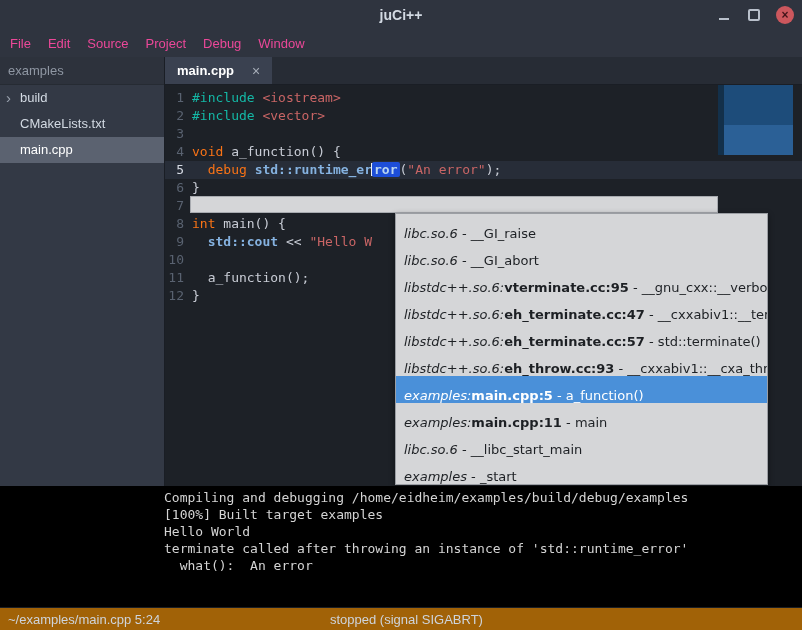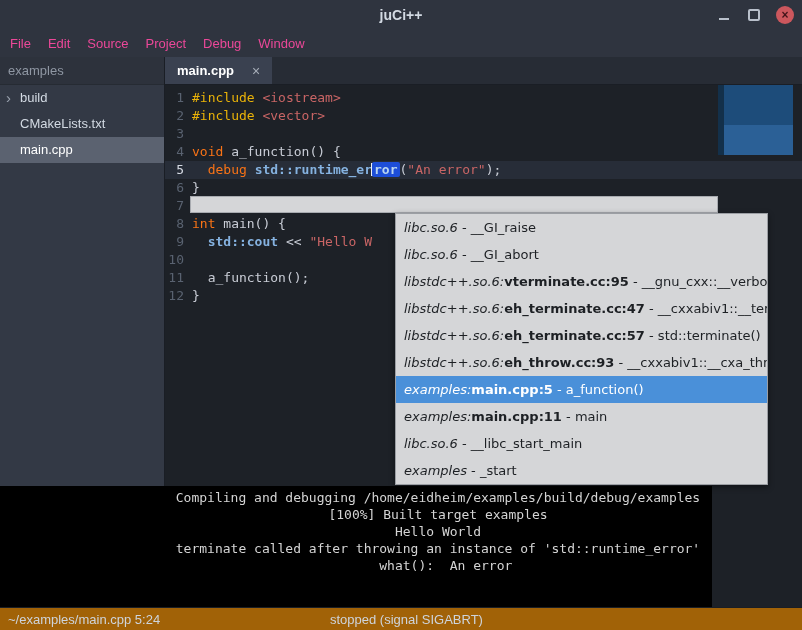--- a/index.html
+++ b/index.html
@@ -38,43 +38,43 @@
     color:#ffffff;font-size:13px;font-weight:bold;}
   .tab-close{margin-left:18px;color:#a7aeb9;font-weight:normal;font-size:14px;}
   
   .editor{position:absolute;left:165px;top:85px;width:637px;height:401px;background:#1d2127;
     font-family:"DejaVu Sans Mono",monospace;font-size:13px;padding-top:4px;box-sizing:border-box;overflow:hidden;}
   .row{height:18px;line-height:18px;display:flex;}
   .row.cur{background:#272d38;}
   .ln{width:19px;flex:none;text-align:right;padding-right:5px;color:#596270;}
   .row.cur .ln{color:#d5dae3;}
   .code{white-space:pre;color:#c9cdd6;padding-left:3px;}
-  .pp{color:#eab308;}
+  .pp{color:#14b8a6;}
   .str{color:#c96565;}
   .kw{color:#f97316;}
   .ty{color:#85b2e0;font-weight:bold;}
   .boxed{background:#1d4ed8;border-radius:2px;padding:0 2px;color:#b8d4f0;font-weight:bold;}
   .cursor{display:inline-block;width:2px;height:13px;background:#eef2f7;margin:2px -1px 0 -1px;vertical-align:top;}
   
   .bluebox{position:absolute;left:718px;top:85px;width:75px;height:70px;background:#1d4c7a;
     border-left:6px solid #13304a;box-sizing:border-box;}
   .bluebox-lower{position:absolute;left:0;right:0;bottom:0;height:30px;background:#2b6096;}
   .tooltip-strip{position:absolute;left:190px;top:196px;width:528px;height:17px;background:#d5d6d8;
     border:1px solid #a8abb0;box-sizing:border-box;}
   .popup{position:absolute;left:395px;top:213px;width:373px;height:272px;background:#d5d6d8;
     border:1px solid #9b9ea3;box-sizing:border-box;font-family:"DejaVu Sans",sans-serif;
     font-size:13px;color:#1d2024;box-shadow:0 2px 6px rgba(0,0,0,.45);overflow:hidden;}
-  .pitem{height:27px;display:flex;align-items:center;padding:0 8px;white-space:pre;overflow:hidden;}
+  .pitem{height:27px;display:flex;align-items:flex-end;padding:0 8px;white-space:pre;overflow:hidden;}
   .pitem .mod{font-style:italic;}
   .pitem .loc{font-weight:bold;}
   .pitem.selected{background:#4a90d9;color:#ffffff;}
   
-  .terminal{position:absolute;left:0;top:486px;width:712px;height:121px;background:#000000;
+  .terminal{position:absolute;left:0;top:486px;width:802px;height:121px;background:#000000;
     font-family:"DejaVu Sans Mono",monospace;font-size:13px;line-height:17px;color:#d4d4d4;
-    padding:3px 0 0 164px;box-sizing:border-box;text-align:center;}
+    padding:3px 0 0 164px;box-sizing:border-box;}
   .tline{white-space:pre;}
   
   .statusbar{position:absolute;left:0;top:607px;width:802px;height:23px;background:#a16207;
     border-top:1px solid #1a1e25;box-sizing:border-box;font-size:13px;color:#ced4dc;}
   .sb-left{position:absolute;left:8px;top:50%;transform:translateY(-50%);}
   .sb-status{position:absolute;left:330px;top:50%;transform:translateY(-50%);}
 </style>
 </head>
 <body>
 

